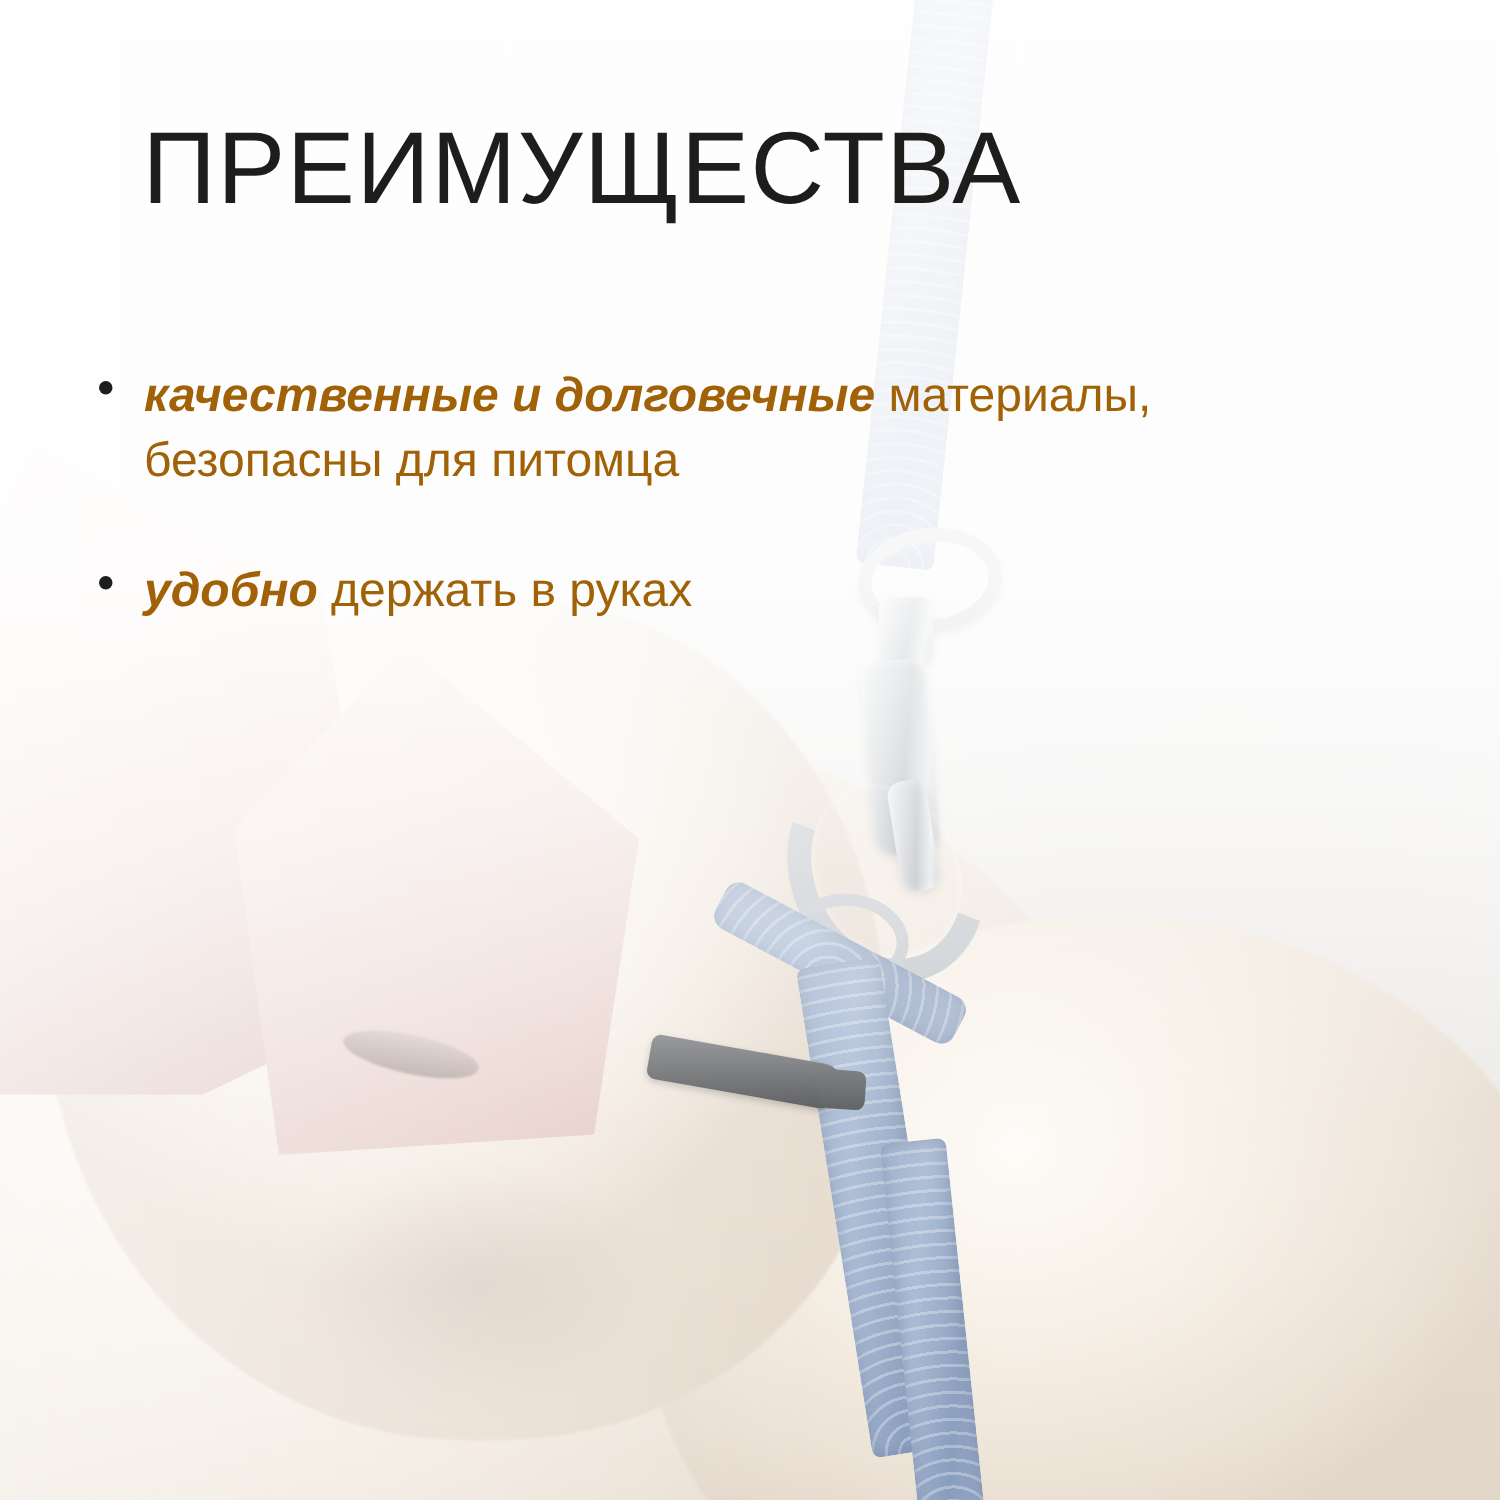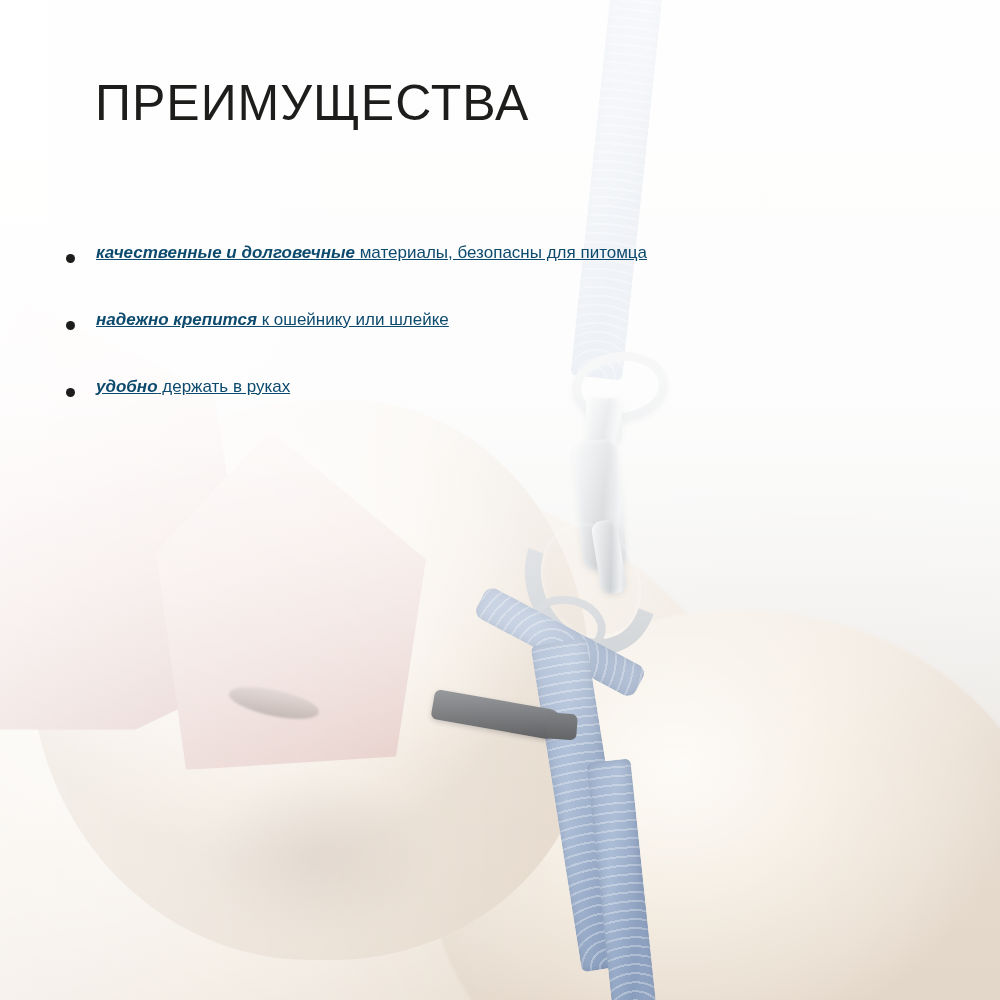--- a/index.html
+++ b/index.html
@@ -251,41 +251,40 @@
 
   
   .content {
     position: absolute;
     inset: 0;
   }
   .title {
     position: absolute;
     left: 95px;
     top: 78px;
-    font-size: 50px;
+    font-size: 68px;
     letter-spacing: 1px;
     color: #1d1d1b;
     font-weight: 400;
     line-height: 1;
     white-space: nowrap;
   }
   .bullets {
     position: absolute;
     left: 60px;
     top: 242px;
     width: 860px;
   }
   .bullet {
     position: relative;
     padding-left: 36px;
     margin-bottom: 44px;
-    color: #0c4a6e;
-    font-size: 17px;
+    color: #a16207;
+    font-size: 32px;
     line-height: 1.34;
-    text-decoration: underline;
   }
   .bullet:last-child { margin-bottom: 0; }
   .dot {
     position: absolute;
     left: 6px;
     top: 12px;
     width: 9px;
     height: 9px;
     border-radius: 50%;
     background: #1d1d1b;
@@ -326,24 +325,20 @@
     <div class="title">ПРЕИМУЩЕСТВА</div>
 
     <div class="bullets">
 
       <div class="bullet">
         <span class="dot"></span>
         <span class="bi">качественные и долговечные</span><span> материалы, безопасны для питомца</span>
       </div>
 
 
-      <div class="bullet">
-        <span class="dot"></span>
-        <span class="bi">надежно крепится</span><span> к ошейнику или шлейке</span>
-      </div>
 
       <div class="bullet">
         <span class="dot"></span>
         <span class="bi">удобно</span><span> держать в руках</span>
       </div>
 
     </div>
   </div>
 
 </div>

